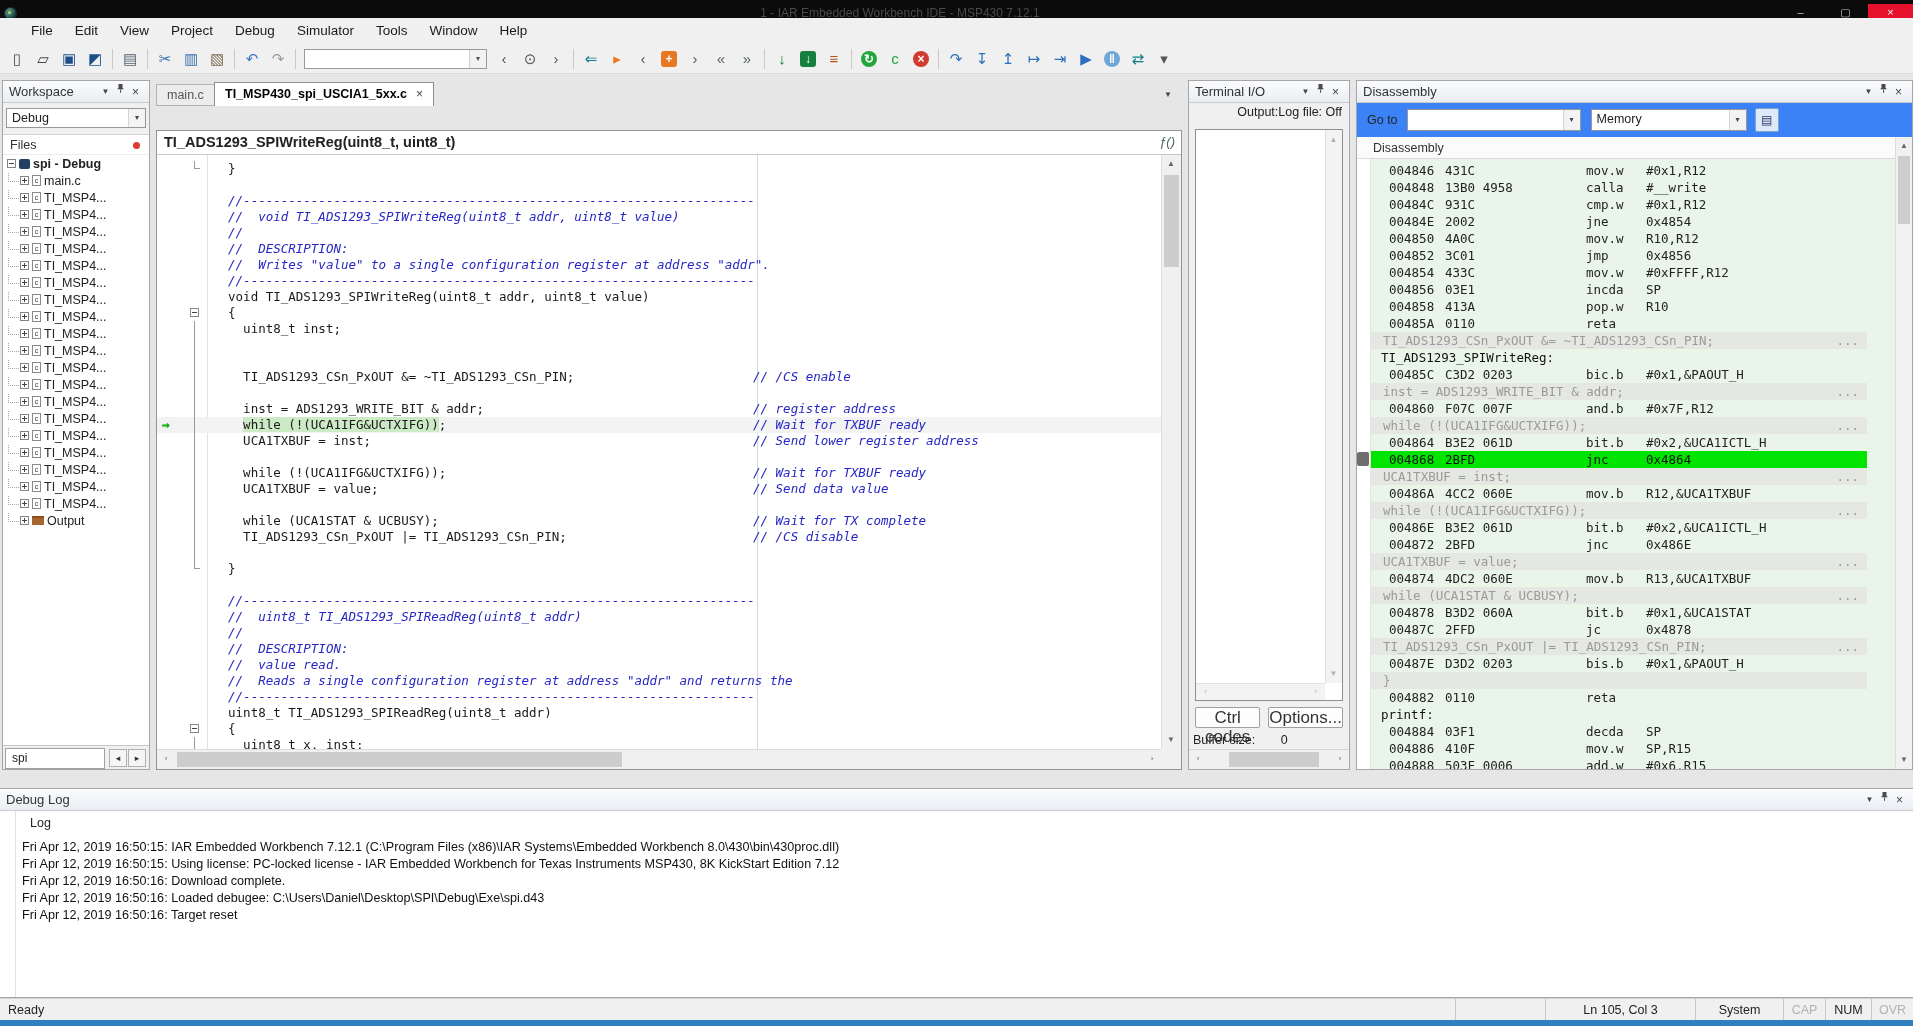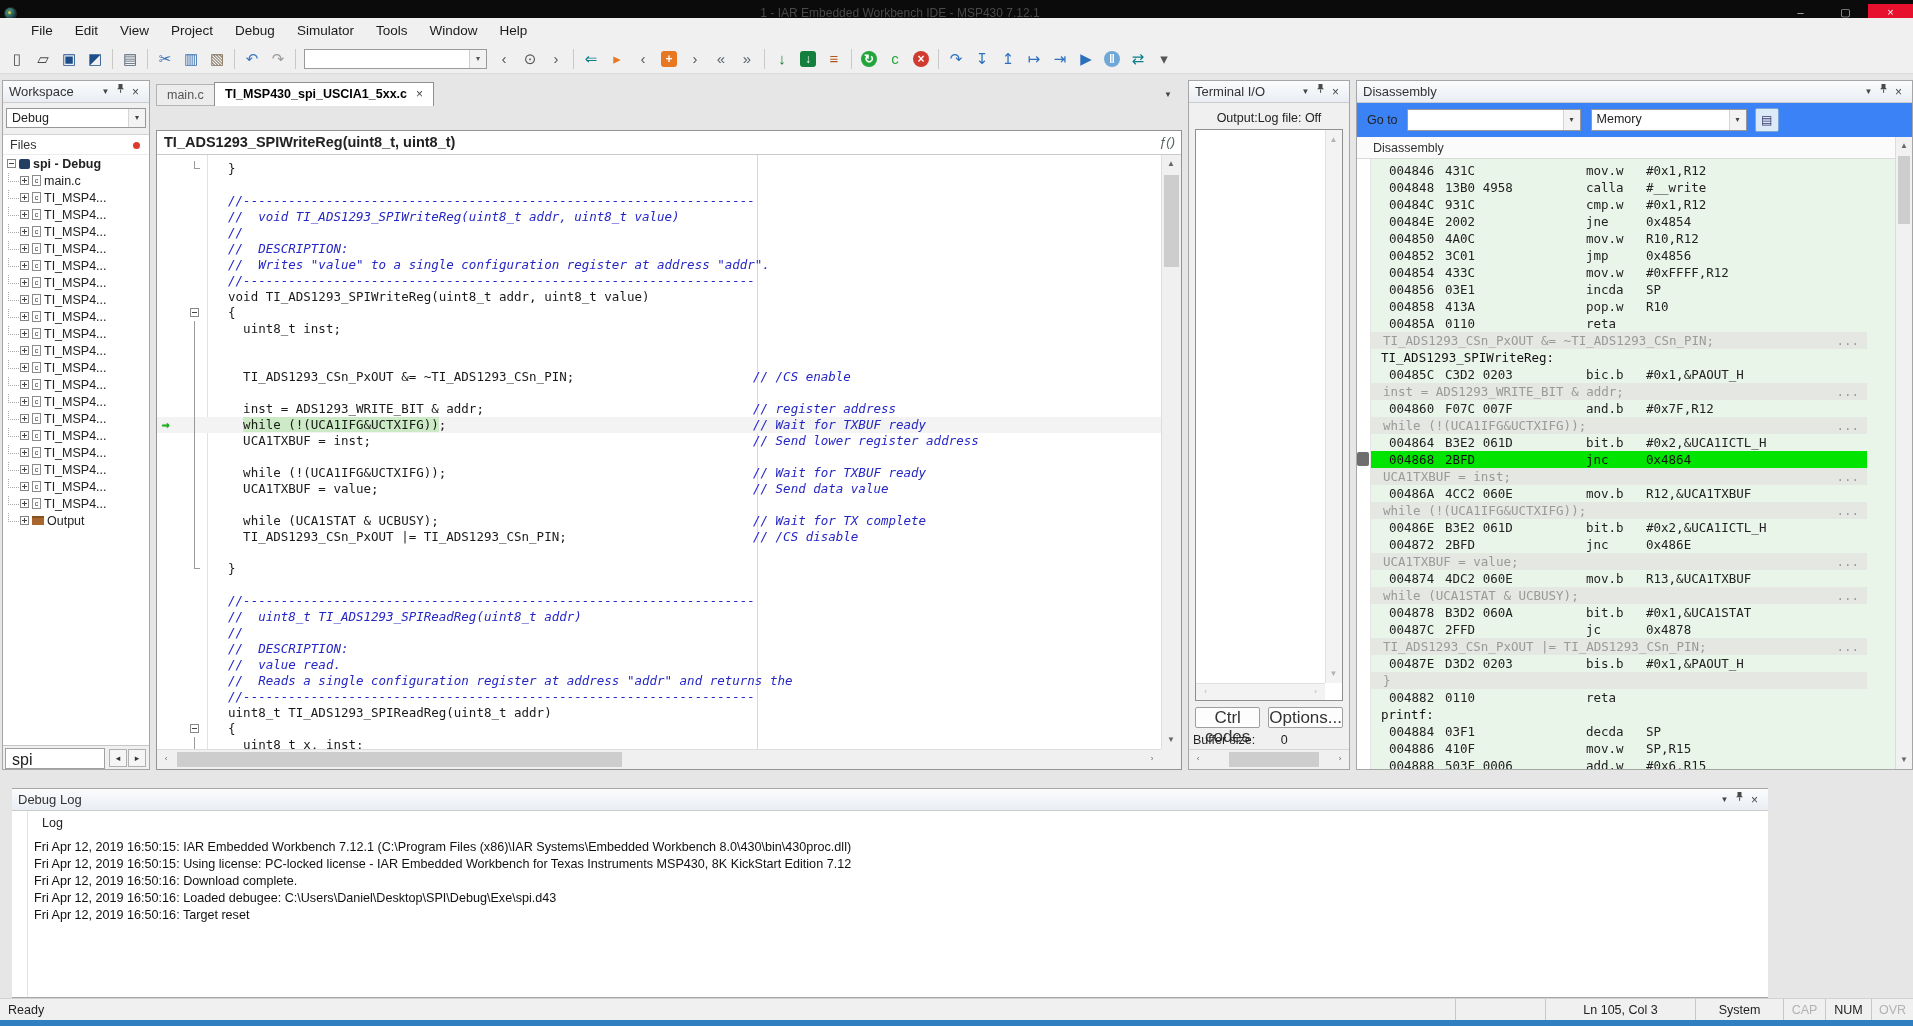--- a/index.html
+++ b/index.html
@@ -50,21 +50,21 @@
   .exp { width:9px; height:9px; border:1px solid #848484; background:#fff; position:relative; flex:none; margin-right:3px; }
   .exp::after { content:""; position:absolute; left:1px; right:1px; top:3px; border-top:1px solid #444; }
   .exp.plus::before { content:""; position:absolute; top:1px; bottom:1px; left:3px; border-left:1px solid #444; }
   .fico { flex:none; margin-right:3px; }
   .fico.project { width:11px; height:10px; background:#233f63; border-radius:2px; }
   .fico.c { width:9px; height:11px; background:#fff; border:1px solid #8a8a8a; font-size:7px; line-height:9px; text-align:center; color:#333; }
   .fico.out { width:12px; height:9px; background:#a8662e; border-top:2px solid #8a4f1f; }
   .tree-label { overflow:hidden; }
   .tree-row.root { font-weight:bold; }
   #ws-tabs { position:absolute; left:0; bottom:0; right:0; height:24px; background:#f0f0f0; border-top:1px solid #c6c6c6; }
-  #ws-tab-spi { position:absolute; left:2px; top:2px; width:100px; height:21px; background:#fff; border:1px solid #a0a0a0; font-size:16px; padding:2px 6px; }
+  #ws-tab-spi { position:absolute; left:2px; top:2px; width:100px; height:21px; background:#fff; border:1px solid #a0a0a0; font-size:12px; padding:2px 6px; }
   .ws-arrow { position:absolute; top:3px; width:18px; height:18px; border:1px solid #b0b0b0; background:#f5f5f5; text-align:center; line-height:16px; font-size:9px; color:#333; }
 
   
   #editor { position:absolute; left:156px; top:80px; width:1026px; height:690px; }
   #ed-tabs { position:absolute; left:0; top:0; right:0; height:26px; }
   .ed-tab { position:absolute; top:4px; height:22px; line-height:21px; padding:0 10px; font-size:12.5px; background:#ececec; border:1px solid #b3b3b3; color:#555; white-space:nowrap; }
   .ed-tab.active { top:2px; height:24px; line-height:23px; background:#fff; border-color:#8f8f8f; border-bottom:none; color:#000; font-weight:bold; z-index:2; }
   .ed-tab .tx { margin-left:9px; font-weight:normal; color:#444; font-size:12px; }
   #ed-tablist-btn { position:absolute; right:4px; top:6px; width:20px; height:18px; text-align:center; line-height:17px; font-size:8px; color:#444; }
   #ed-body { position:absolute; left:0; top:26px; right:0; bottom:0; background:#fff; border:1px solid #949494;margin-top:24px; }
@@ -85,21 +85,21 @@
   .fold-end { position:absolute; left:37px; top:0; height:8px; width:6px; border-left:1px solid #9a9a9a; border-bottom:1px solid #9a9a9a; }
   .pc-arrow { position:absolute; left:5px; top:0; color:#14b814; font-weight:bold; font-size:13px; text-shadow:0 0 1px #0a7a0a; }
   .sbar-v { position:absolute; right:0; top:24px; bottom:20px; width:20px; background:#f0f0f0; border-left:1px solid #ddd; }
   .sbar-h { position:absolute; left:0; right:20px; bottom:0; height:20px; background:#f0f0f0; border-top:1px solid #ddd; }
   .s-arrow { position:absolute; width:18px; height:18px; color:#666; font-size:8px; text-align:center; line-height:18px; }
   .s-thumb { position:absolute; background:#cdcdcd; }
   #ed-corner { position:absolute; right:0; bottom:0; width:20px; height:20px; background:#f0f0f0; }
 
   
   #terminal { left:1188px; top:80px; width:162px; height:690px; }
-  #term-lbls { position:absolute; left:7px; top:30px; right:7px; font-size:12.5px; color:#222; display:flex; justify-content:center; }
+  #term-lbls { position:absolute; left:7px; top:24px; right:7px; font-size:12.5px; color:#222; display:flex; justify-content:flex-end; }
   #term-out { position:absolute; left:6px; top:48px; right:6px; height:572px; background:#fff; border:1px solid #8f8f8f; }
   #term-out .vtrack { position:absolute; right:0; top:0; bottom:17px; width:17px; background:#f3f3f3; border-left:1px solid #e0e0e0; }
   #term-out .htrack { position:absolute; left:0; right:17px; bottom:0; height:17px; background:#f3f3f3; border-top:1px solid #e0e0e0; }
   .mini-ar { position:absolute; color:#b3b3b3; font-size:8px; width:15px; text-align:center; line-height:15px; }
   #term-btns { position:absolute; left:6px; top:626px; right:6px; display:flex; gap:8px; }
   #term-btns .btn { height:21px; line-height:19px; flex:1; }
   #term-buf { position:absolute; left:4px; top:652px; font-size:12.5px; color:#222; }
   #term-buf .val { margin-left:22px; }
   #term-hscroll { position:absolute; left:0; right:0; bottom:0; height:20px; background:#f0f0f0; border-top:1px solid #d5d5d5; }
 
@@ -119,21 +119,21 @@
   .da-bytes { display:inline-block; width:141px; }
   .da-mn { display:inline-block; width:60px; }
   .da-row.src { background:#e5e7e2; color:#9a9a9a; margin-right:28px; padding-left:12px; }
   .da-row.src .dots { float:right; padding-right:8px; }
   .da-row.label { padding-left:10px; color:#111; }
   .da-row.current { background:#00e400; color:#111; margin-right:28px; }
   .pc-mark { position:absolute; left:-14px; top:1px; width:12px; height:14px; background:#6e6e6e; border-radius:2px; }
   #da-vscroll { position:absolute; right:0; top:56px; bottom:0; width:17px; background:#f1f1f1; border-left:1px solid #dcdcdc; }
 
   
-  #debuglog { left:12px; top:788px; width:1756px; height:210px; border-left:none; border-right:none; }
+  #debuglog { left:0px; top:788px; width:1913px; height:210px; border-left:none; border-right:none; }
   #dl-content { position:absolute; left:0; top:22px; right:0; bottom:0; background:#fff; }
   #dl-gutter { position:absolute; left:0; top:0; bottom:0; width:16px; background:#fff; border-right:1px solid #e3e3e3; }
   #dl-hdr { position:absolute; left:30px; top:5px; font-size:12.5px; color:#222; }
   #dl-lines { position:absolute; left:22px; top:28px; right:10px; font-size:12.6px; color:#111; }
   .dl-line { height:17px; line-height:17px; white-space:nowrap; overflow:hidden; }
 
   
   #statusbar { left:0; top:998px; width:1913px; height:22px; background:#f0f0f0; border-top:1px solid #d2d2d2; display:flex; align-items:center; font-size:12.5px; }
   #st-ready { padding-left:8px; flex:1; color:#222; }
   .st-seg { border-left:1px solid #c8c8c8; height:100%; display:flex; align-items:center; justify-content:center; padding:0 10px; white-space:nowrap; }

